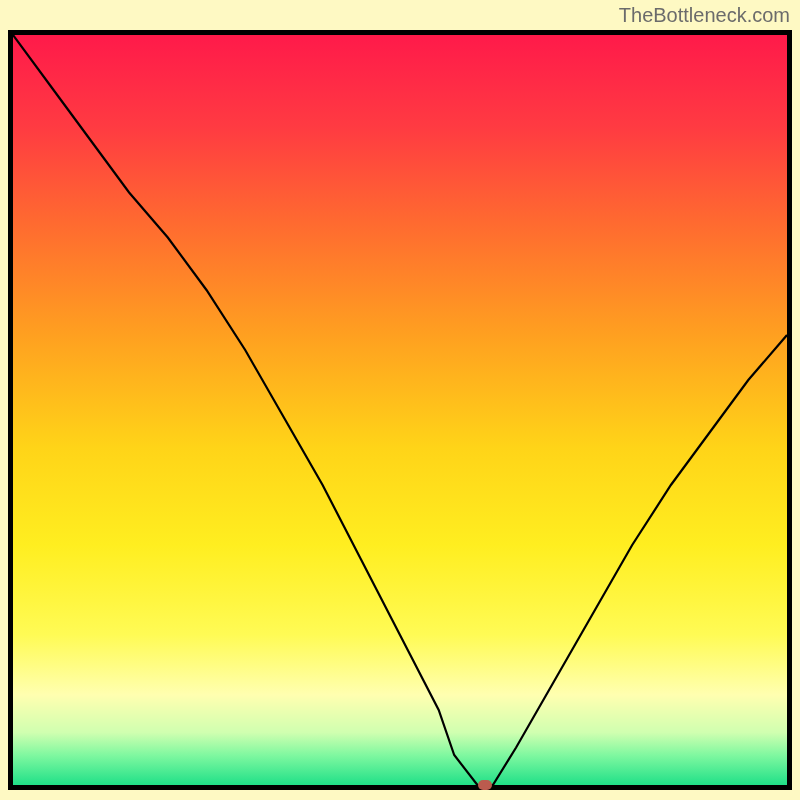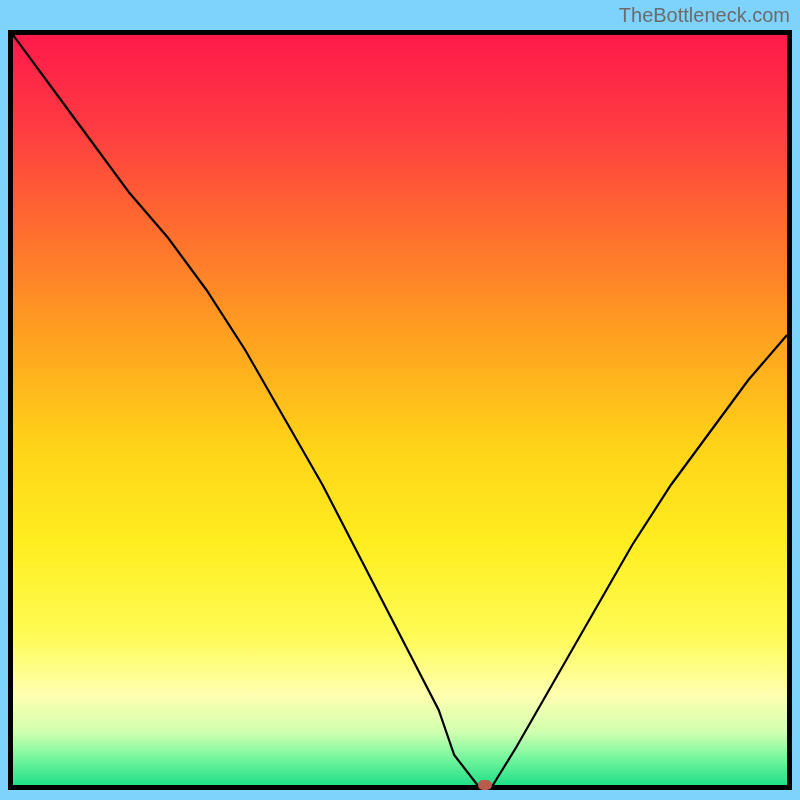--- a/index.html
+++ b/index.html
@@ -5,21 +5,21 @@
   body {
     margin: 0;
     padding: 0;
     background: #ffffff;
     font-family: Arial, sans-serif;
   }
   .container {
     width: 800px;
     height: 800px;
     position: relative;
-    background: #7dd3fc;
+    background: #fef9c3;
   }
   .watermark {
     position: absolute;
     top: 4px;
     right: 10px;
     color: #6b6b6b;
     font-size: 20px;
     font-weight: 500;
     z-index: 10;
   }

